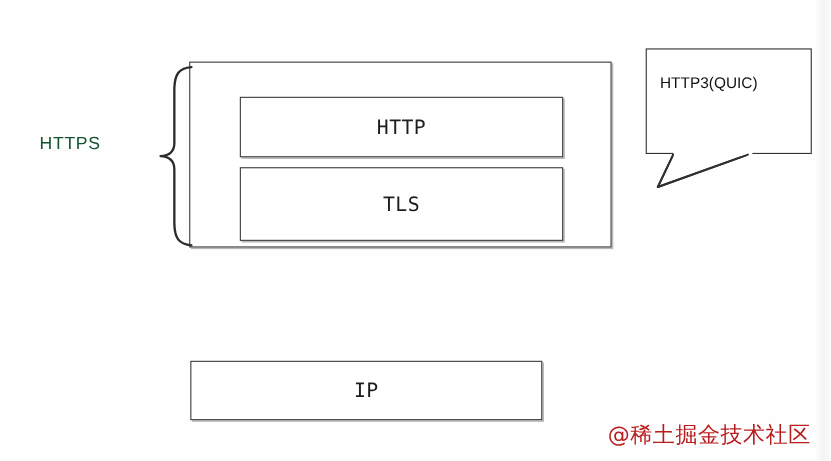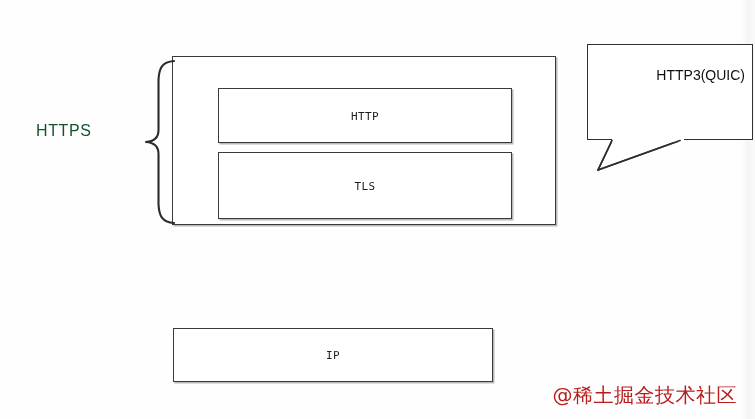--- a/index.html
+++ b/index.html
@@ -42,21 +42,21 @@
   }
   .box-label {
     position: absolute;
     left: 0;
     right: 0;
     top: 50%;
     transform: translateY(-50%);
     text-align: center;
     color: #1d1d1d;
     font-family: "DejaVu Sans Mono", "Liberation Mono", monospace;
-    font-size: 11px;
+    font-size: 18px;
     letter-spacing: 0.4px;
     white-space: nowrap;
   }
 
   
   #https-box   { left: 172px; top: 56px;  width: 384px; height: 169px; }
   #http-box    { left: 218px; top: 88px;  width: 294px; height: 55px;  }
   #tls-box     { left: 218px; top: 152px; width: 294px; height: 67px;  }
   #tcp-box     { left: 173px; top: 250px; width: 383px; height: 53px;  }
   #ip-box      { left: 173px; top: 328px; width: 320px; height: 54px;  }
@@ -80,23 +80,22 @@
     top: 58px;
     width: 34px;
     height: 168px;
   }
 
   
   #callout {
     position: absolute;
     left: 587px;
     top: 44px;
-    width: 166px;
+    width: 151px;
     height: 96px;
-    text-align: right;
   }
   #callout-frame {
     position: absolute;
     inset: 0;
     box-sizing: border-box;
     background: #ffffff;
     border: 1.6px solid #303030;
   }
   #callout-text {
     position: absolute;

